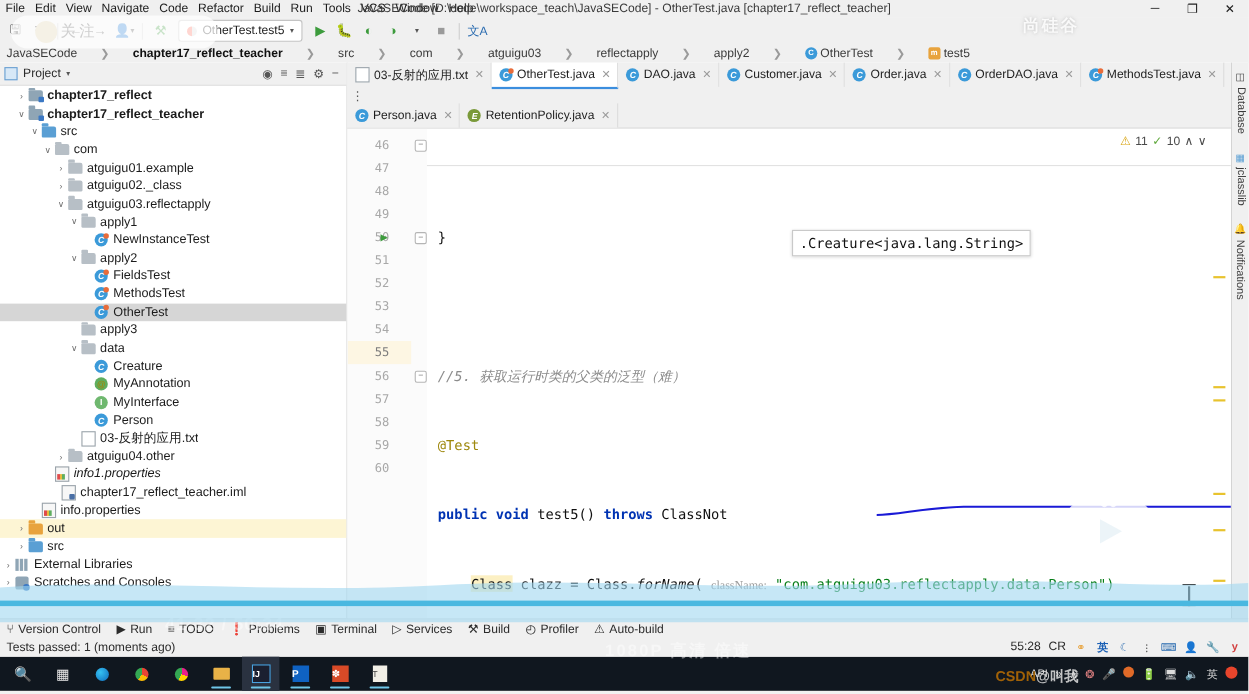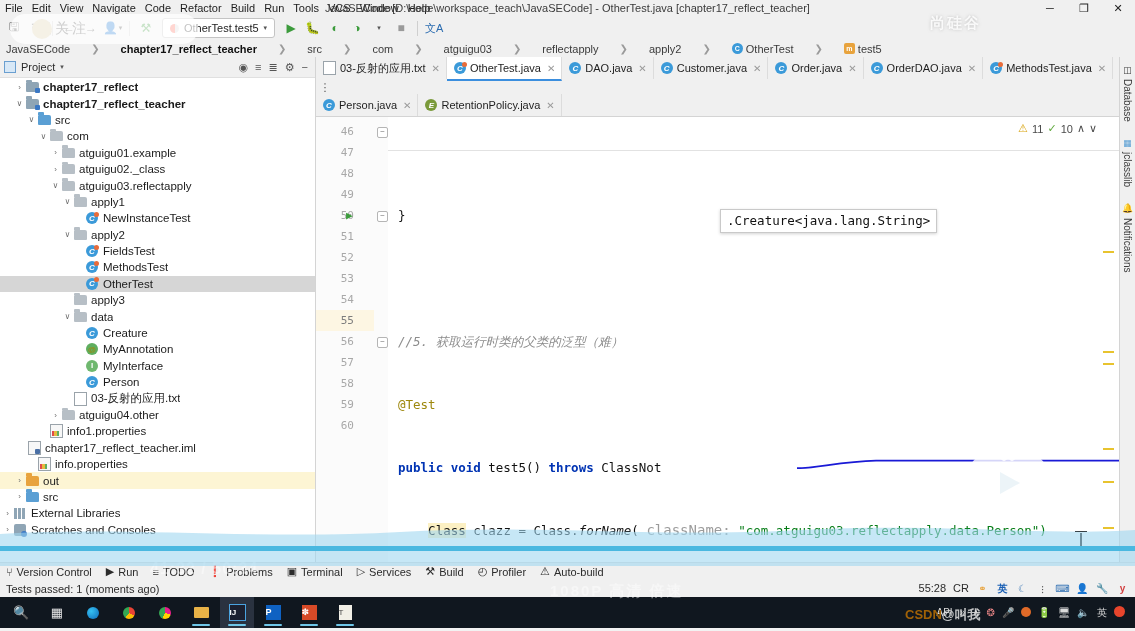--- a/index.html
+++ b/index.html
@@ -118,21 +118,21 @@
     border-radius:2px;font-size:8px;line-height:8px;text-align:center;color:#777;}
 
   .code{flex:1;position:relative;padding-top:4px;overflow:hidden;
     font-family:"DejaVu Sans Mono", monospace;font-size:12.5px;color:#111;line-height:21px;
     white-space:pre;}
   .cl{height:21px;padding-left:10px;position:relative;}
   .kw{color:#0033b3;font-weight:bold;}
   .ann{color:#9e880d;}
   .cmt{color:#8c8c8c;font-style:italic;}
   .str{color:#067d17;}
-  .hint{color:#9b9b9b;font-size:14px;font-style:normal;}
+  .hint{color:#9b9b9b;font-size:11px;font-style:normal;font-family:Liberation Serif, serif;}
   .mi{font-style:italic;}
   .hlfield{background:#fcf0c3;text-align:center;}
   .topsep{position:absolute;left:0;right:0;top:33px;height:1px;background:#e2e2e2;}
 
   .tooltipbox{position:absolute;left:362px;top:-1px;background:#fff;border:1px solid #c9c9c9;
     box-shadow:0 1px 3px rgba(0,0,0,.18);padding:1px 6px 2px 6px;
     font-family:"DejaVu Sans Mono", monospace;font-size:12.5px;color:#111;line-height:19px;
     white-space:pre;z-index:9;}
 
   .inspect{position:absolute;right:22px;top:5px;display:flex;align-items:center;gap:4px;
@@ -446,28 +446,28 @@
             </span>
             <span class="lbl">03-反射的应用.txt</span>
           </div>
           <div class="row" style="padding-left: 50px;">
             <span class="arrow">›</span>
             <span class="ic">
               <span class="fold pkg"></span>
             </span>
             <span class="lbl">atguigu04.other</span>
           </div>
-          <div class="row" style="padding-left: 38px;">
+          <div class="row" style="padding-left: 38px; font-style: italic;">
             <span class="arrow"></span>
             <span class="ic">
               <span class="fileic prop"></span>
             </span>
             <span class="lbl">info1.properties</span>
           </div>
-          <div class="row" style="padding-left: 16px;">
+          <div class="row" style="padding-left: 44px;">
             <span class="arrow"></span>
             <span class="ic">
               <span class="fileic iml"></span>
             </span>
             <span class="lbl">chapter17_reflect_teacher.iml</span>
           </div>
           <div class="row" style="padding-left: 26px; align-items: center;">
             <span class="arrow"></span>
             <span class="ic">
               <span class="fileic prop"></span>

